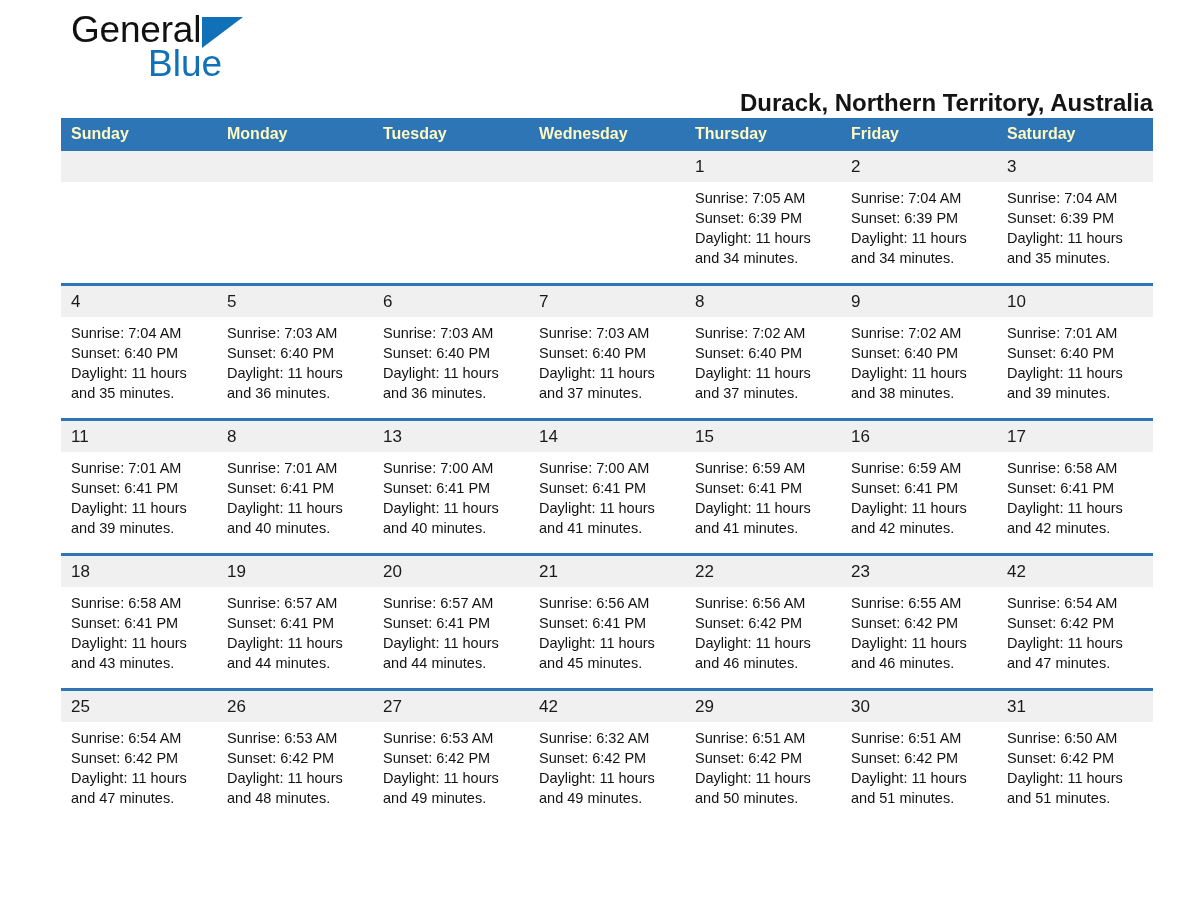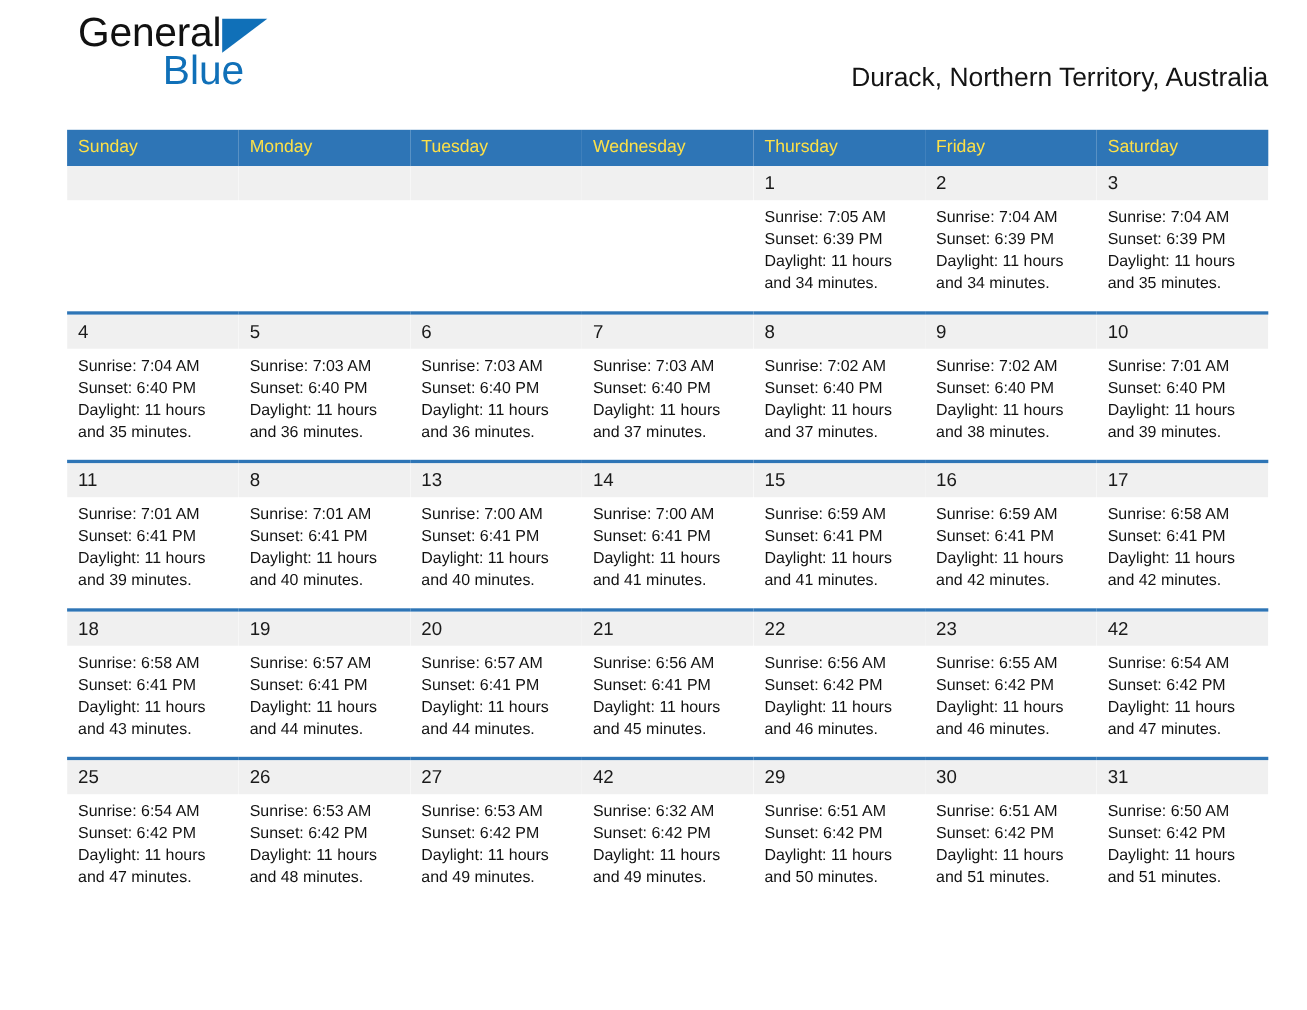--- a/index.html
+++ b/index.html
@@ -67,40 +67,40 @@
     font-size: 45px;
     line-height: 56px;
     font-weight: 400;
     color: #141414;
     text-align: right;
     white-space: nowrap;
   }
   .subtitle {
     position: absolute;
     right: 0;
-    top: 56px;
+    top: 88px;
     font-size: 24px;
     line-height: 30px;
-    font-weight: 400;
+    font-weight: 700;
     color: #141414;
     text-align: right;
     white-space: nowrap;
   }
 
   
   .calendar {
     width: 1092px;
     border-collapse: collapse;
     table-layout: fixed;
   }
   .cal-head th {
     background: #2e75b6;
-    color: #fde047;
+    color: #fef9c3;
     font-size: 16px;
-    font-weight: 400;
+    font-weight: 700;
     text-align: left;
     padding: 7px 0 8px 10px;
     height: 17px;
     box-sizing: content-box;
     border: none;
   }
   .cal-body td {
     vertical-align: top;
     padding: 0;
     border: none;

